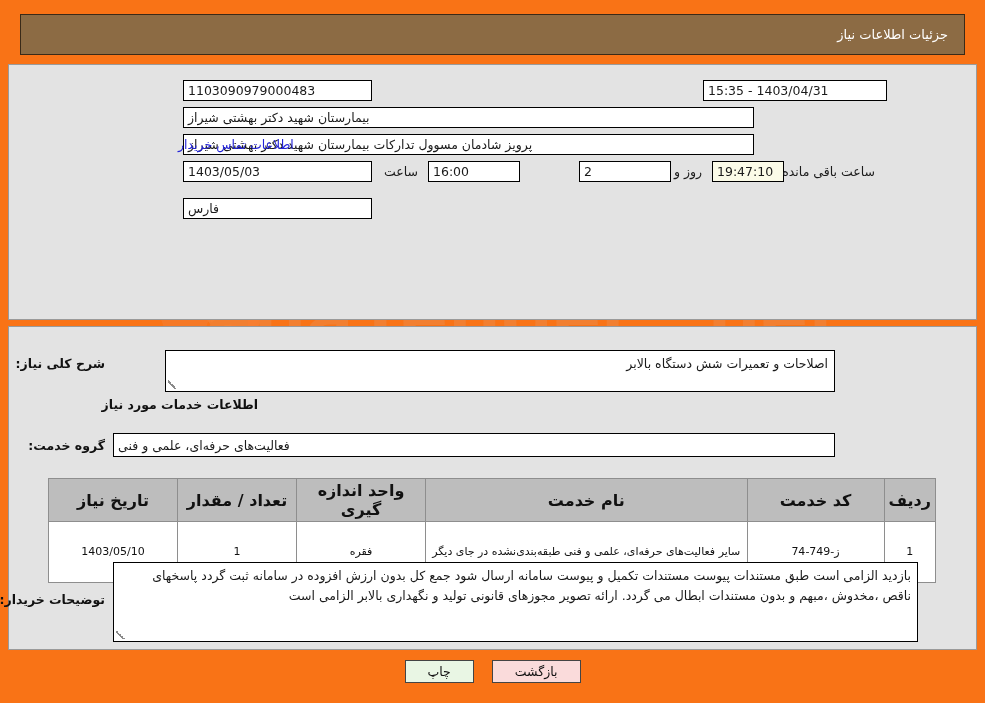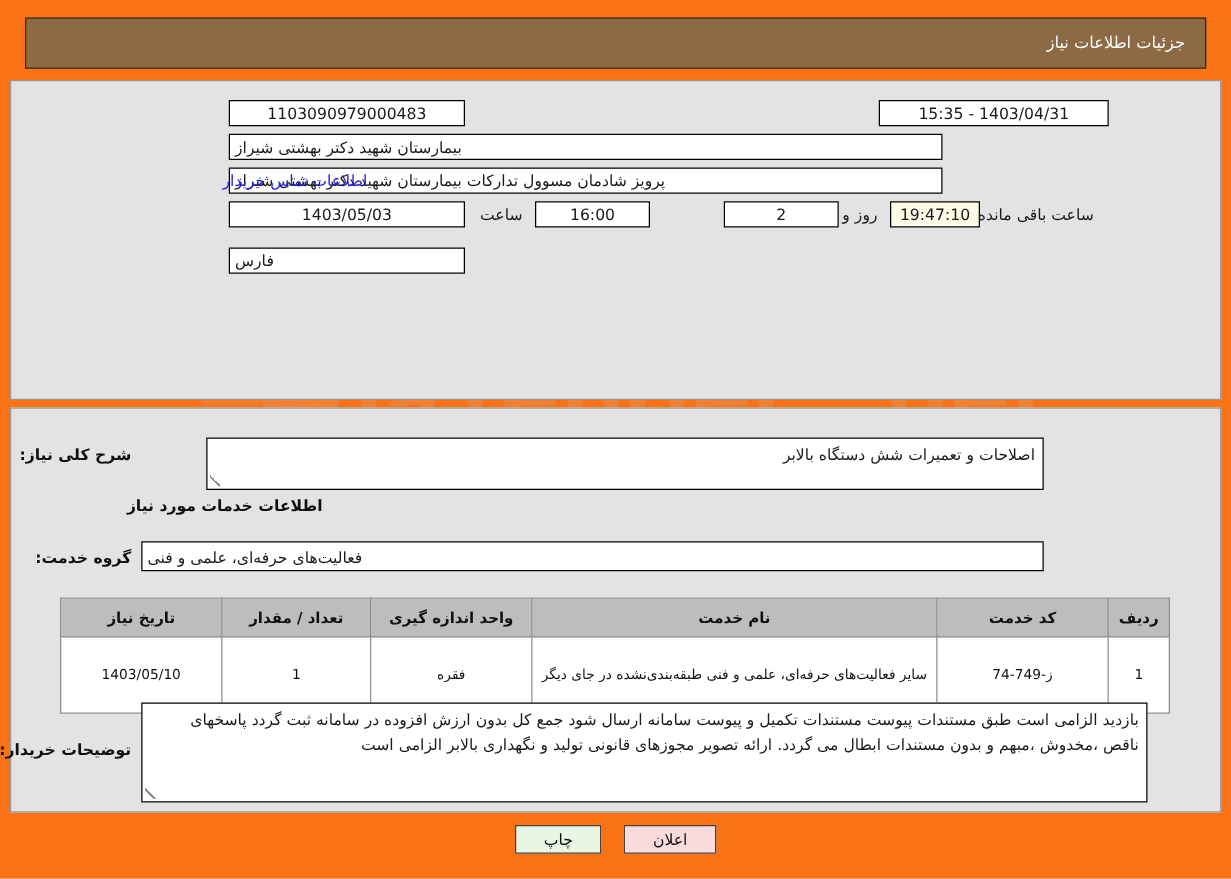--- a/index.html
+++ b/index.html
@@ -72,21 +72,21 @@
   }
   .fld {
     background: #ffffff;
     border: 1px solid #000000;
     box-sizing: border-box;
     height: 21px;
     font-size: 12.5px;
     color: #1a1a1a;
     display: flex;
     align-items: center;
-    justify-content: center;
+    justify-content: flex-end;
     padding: 0 4px;
     overflow: hidden;
   }
   .fld.rtl-start { justify-content: flex-start; }
   .fld.yellowish { background: #fbfbe8; }
   .plaintext { font-size: 12.5px; color: #1a1a1a; }
   .link {
     color: #2424d8;
     font-size: 12.5px;
     cursor: pointer;
@@ -166,21 +166,21 @@
     background: #fff;
   }
   #goods-table th {
     background: #bdbdbd;
     border: 1px solid #8e8e8e;
     font-weight: bold;
     color: #111;
     height: 26px;
     padding: 2px 4px;
     text-align: center;
-    font-size: 12px;
+    font-size: 16px;
   }
   #goods-table td {
     background: #ffffff;
     border: 1px solid #8e8e8e;
     color: #111;
     padding: 22px 6px;
     text-align: center;
     font-size: 11px;
     line-height: 16px;
     vertical-align: middle;
@@ -361,17 +361,17 @@
       </tr>
     </tbody>
   </table>
 
   <span class="bold-lbl" style="right:880px; top:592px; z-index:2;">توضیحات خریدار:</span>
   <div class="tarea" style="right:67px; top:562px; width:805px; height:80px; z-index:2; line-height:20px;">
     <span>بازدید الزامی است طبق مستندات پیوست  مستندات تکمیل و پیوست سامانه ارسال شود جمع کل بدون ارزش افزوده در سامانه ثبت گردد پاسخهای ناقص ،مخدوش ،مبهم و بدون مستندات ابطال می گردد. ارائه تصویر مجوزهای قانونی تولید و نگهداری بالابر الزامی است</span>
   </div>
 
   <div class="btnrow">
-    <button class="btn btn-back">اعلان</button>
+    <button class="btn btn-back">بازگشت</button>
     <button class="btn btn-print">چاپ</button>
   </div>
 
 </div>
 
 </body></html>

